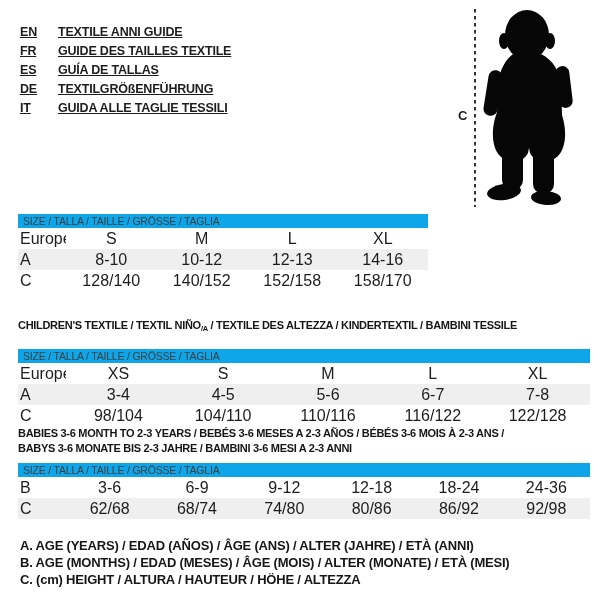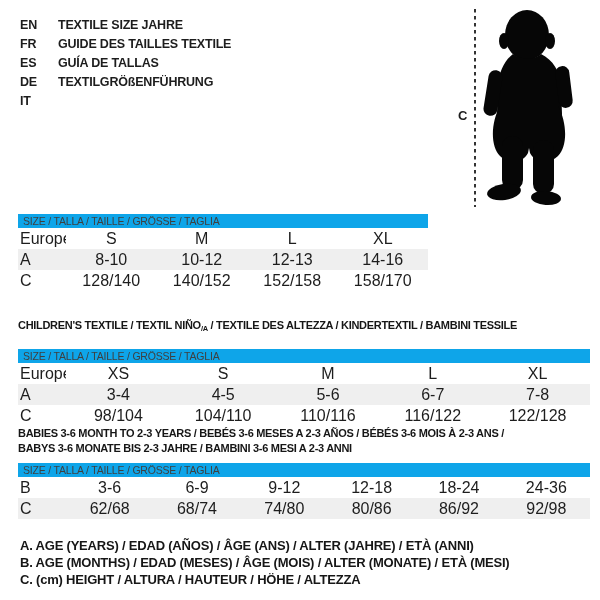--- a/index.html
+++ b/index.html
@@ -3,21 +3,21 @@
 <meta charset="utf-8">
 <style>
   html,body { margin:0; padding:0; }
   body {
     width:600px; height:600px; background:#ffffff; position:relative;
     font-family:"Liberation Sans", sans-serif; color:#1d1d1d; overflow:hidden;
   }
   .abs { position:absolute; }
 
   
-  .lang-block { left:20px; top:16px; }
+  .lang-block { left:20px; top:23px;text-decoration:underline; }
   .lang-row { display:flex; height:19px; line-height:19px; }
   .lang-code, .lang-label {
     font-weight:bold; font-size:12.5px; letter-spacing:-0.2px; white-space:nowrap;
   }
   .lang-code { width:38px; }
 
   
   .dash-line { left:473px; top:9px; }
   .c-label { left:458px; top:108px; font-weight:bold; font-size:13px; }
   .baby { left:483px; top:8px; }
@@ -53,36 +53,37 @@
     font-size:13px; font-weight:bold; line-height:17px; letter-spacing:-0.2px;
     white-space:nowrap; color:#161616;
   }
 </style>
 </head>
 <body>
 
 <div class="abs lang-block">
   <div class="lang-row">
     <span class="lang-code">EN</span>
-    <span class="lang-label">TEXTILE SIZE JAHRE</span>
+    <span class="lang-label">TEXTILE ANNI GUIDE</span>
   </div>
   <div class="lang-row">
     <span class="lang-code">FR</span>
     <span class="lang-label">GUIDE DES TAILLES TEXTILE</span>
   </div>
   <div class="lang-row">
     <span class="lang-code">ES</span>
     <span class="lang-label">GUÍA DE TALLAS</span>
   </div>
   <div class="lang-row">
     <span class="lang-code">DE</span>
     <span class="lang-label">TEXTILGRÖßENFÜHRUNG</span>
   </div>
   <div class="lang-row">
     <span class="lang-code">IT</span>
+    <span class="lang-label">GUIDA ALLE TAGLIE TESSILI</span>
   </div>
 </div>
 
 <svg class="abs dash-line" width="4" height="198" viewBox="0 0 4 198">
   <line x1="2" y1="0" x2="2" y2="198" stroke="#333333" stroke-width="2" stroke-dasharray="3.5 3.5"></line>
 </svg>
 <div class="abs c-label">C</div>
 <svg class="abs baby" width="92" height="200" viewBox="0 0 92 200" fill="#060606">
   <ellipse cx="44" cy="27" rx="22" ry="25"></ellipse>
   <ellipse cx="21" cy="33" rx="5" ry="8"></ellipse>

